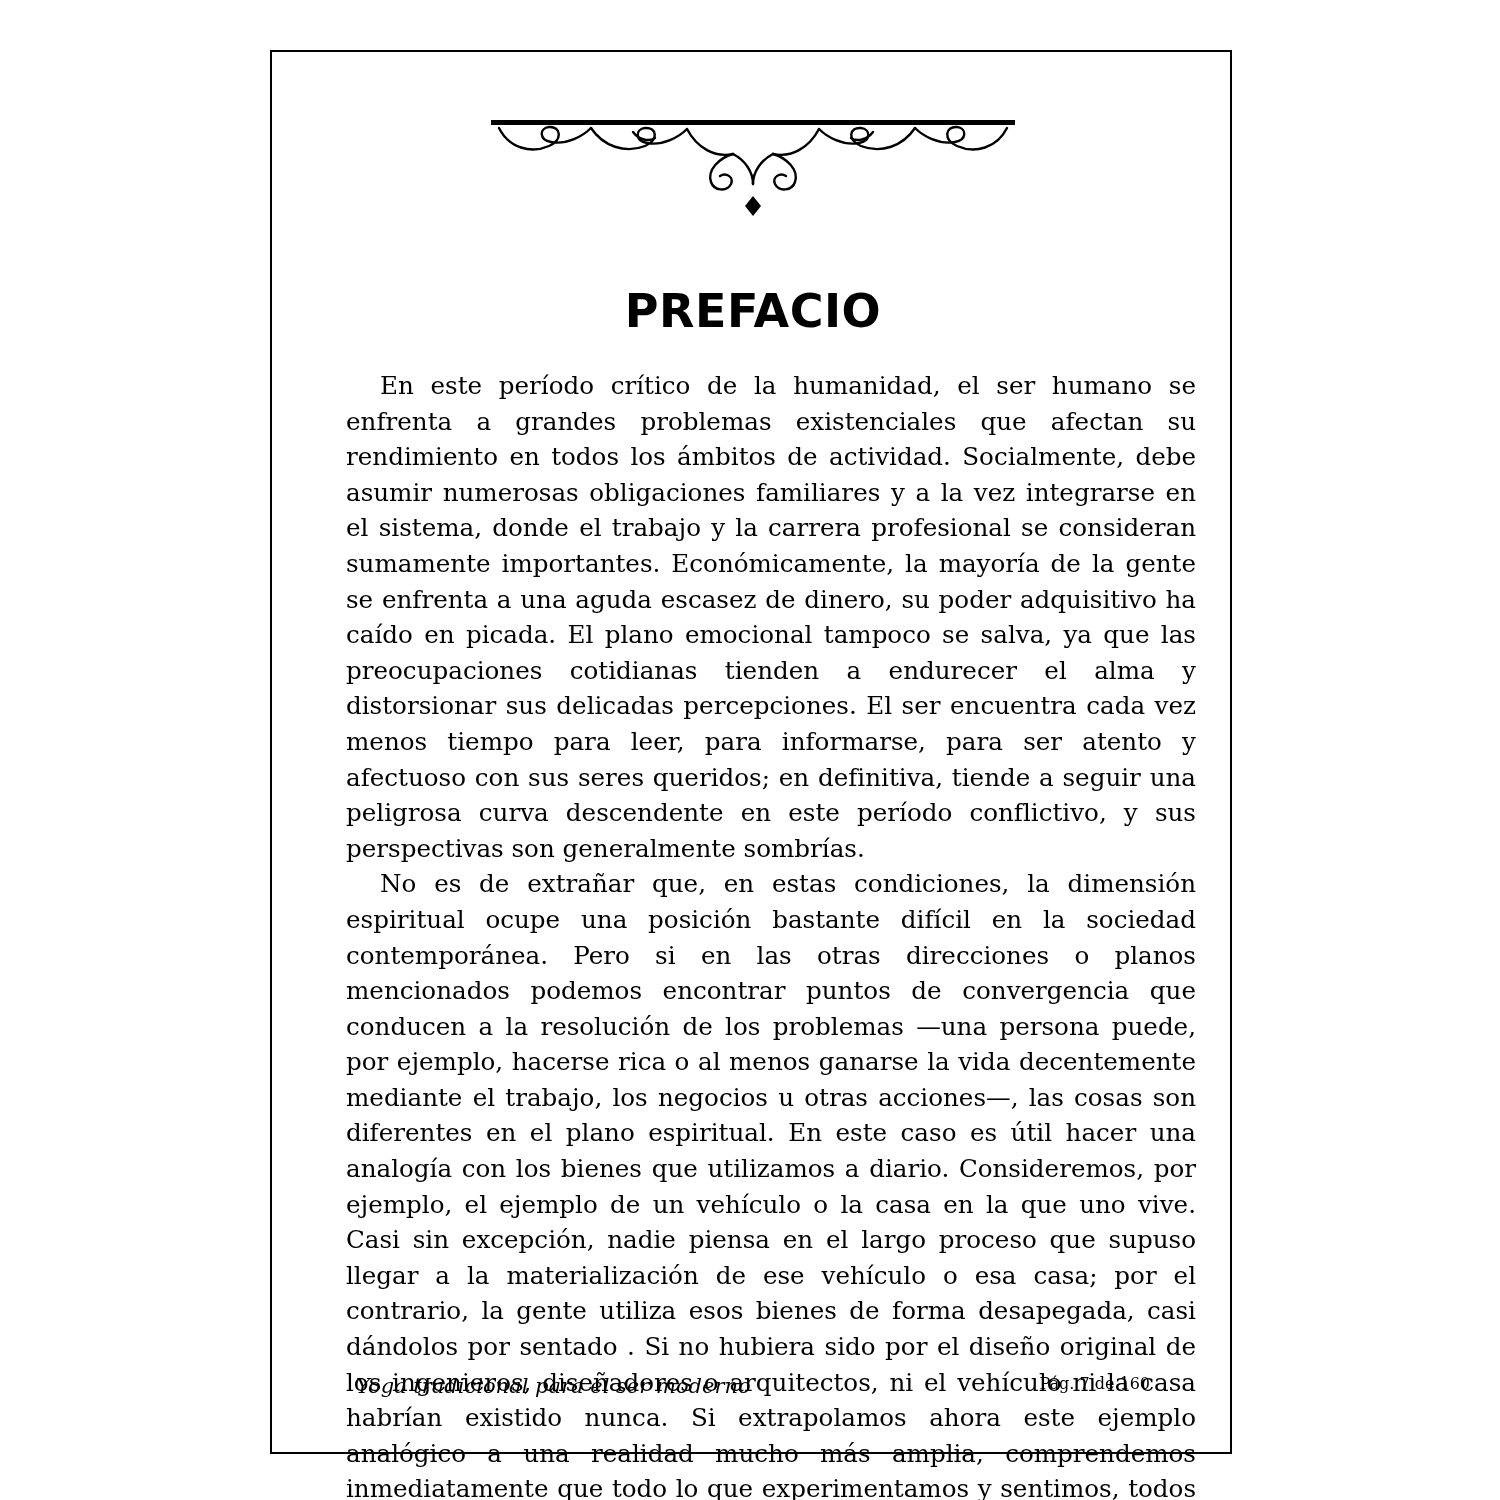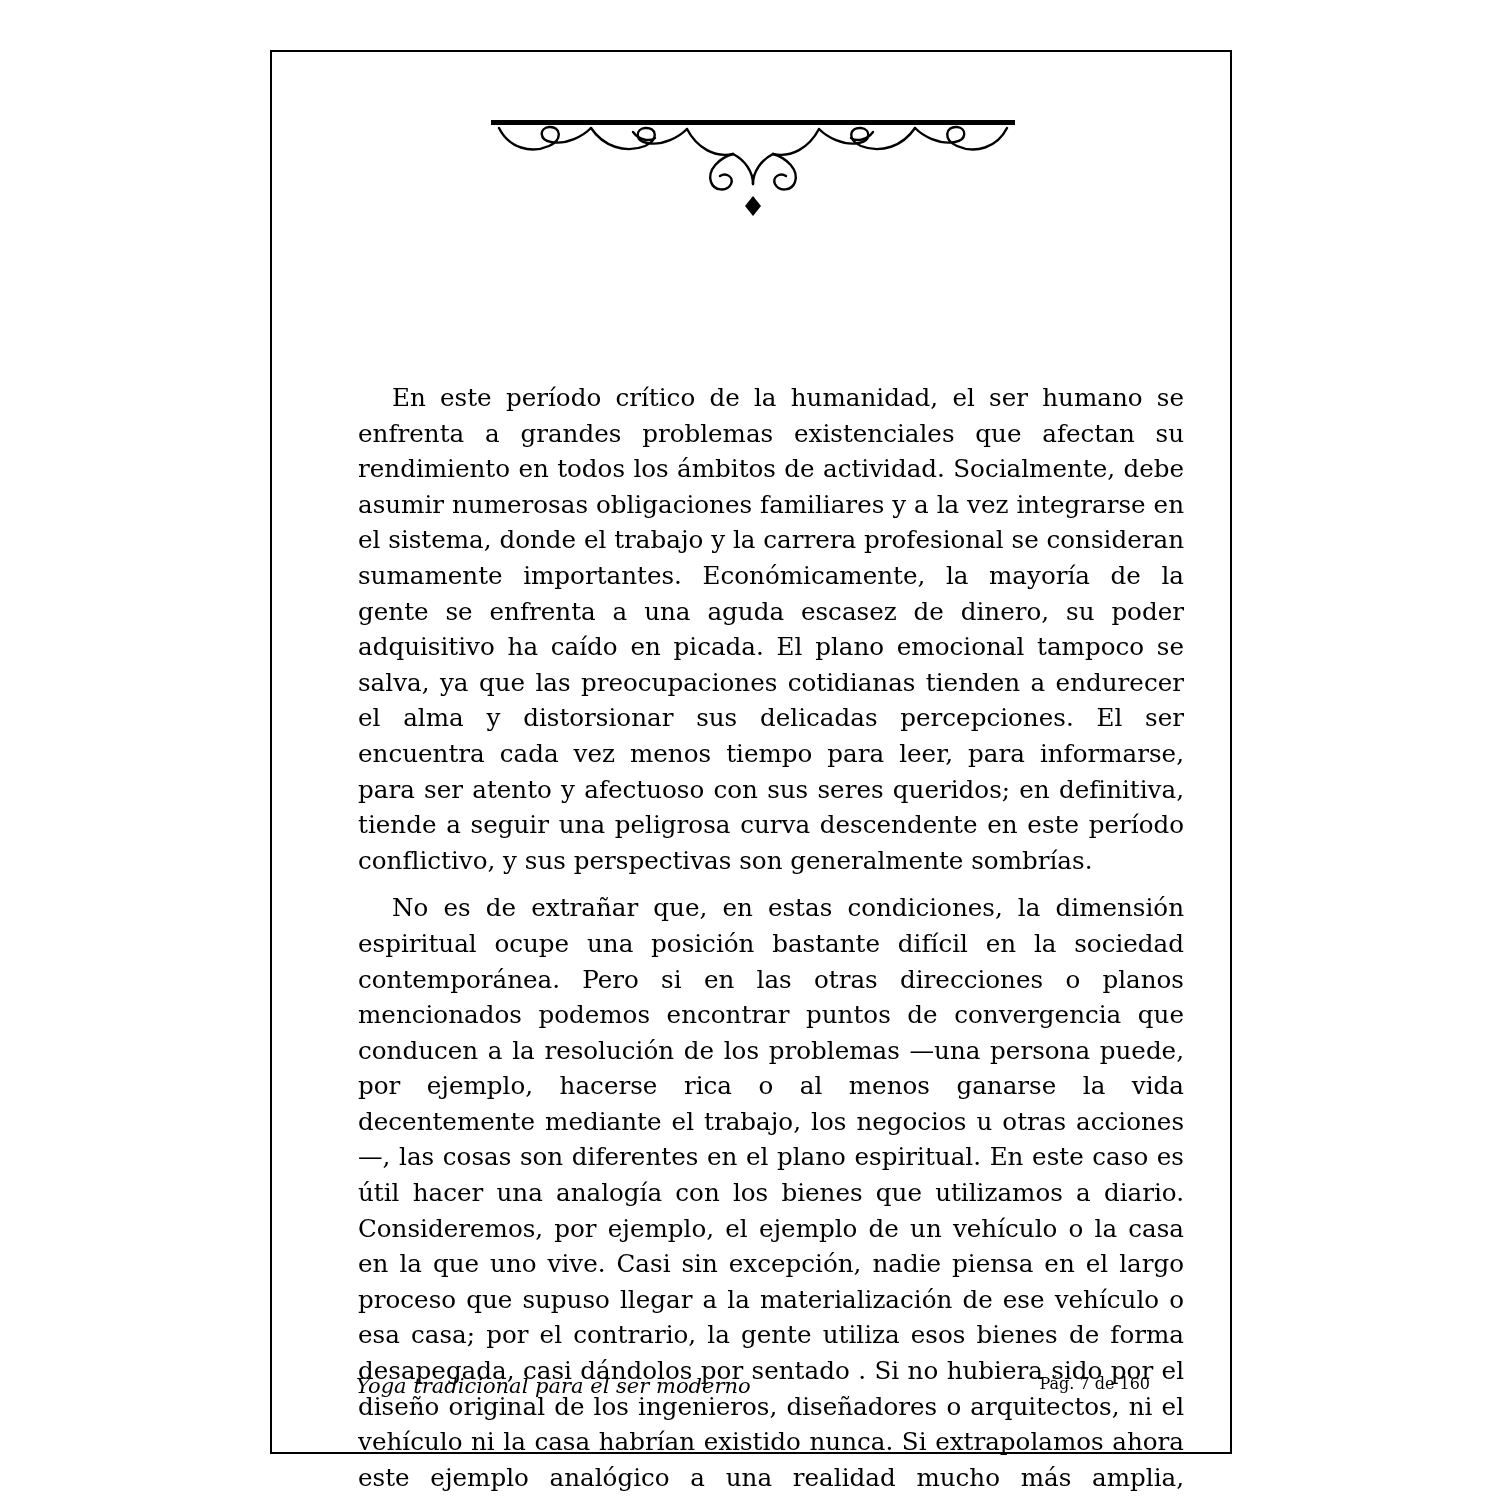--- a/index.html
+++ b/index.html
@@ -77,21 +77,21 @@
     width: 850px;
     font-family: "DejaVu Serif", serif;
     font-size: 24.6px;
     line-height: 35.6px;
     color: #000000;
     text-align: justify;
     text-justify: inter-word;
     hyphens: none;
   }
   .body-text p {
-    margin: 12px;
+    margin: 0;
     text-indent: 34px;
   }
 
   .footer {
     position: absolute;
     left: 40px;
     right: 40px;
     bottom: 48px;
     height: 30px;
     display: flex;
@@ -134,20 +134,21 @@
             <path d="M290 40 C 304 44, 316 56, 312 68 C 309 77, 296 78, 292 70 C 289 63, 297 58, 303 62"></path>
             <path d="M290 40 C 278 46, 270 58, 270 70"></path>
 
             <path d="M150 18 C 156 26, 166 28, 172 24"></path>
             <path d="M390 18 C 384 26, 374 28, 368 24"></path>
           </g>
           <path d="M270 82 L 278 92 L 270 102 L 262 92 Z" fill="#000000"></path>
         </svg>
       </div>
 
+      <div class="chapter-title">PREFACIO</div>
 
       <div class="body-text">
         <p>En este período crítico de la humanidad, el ser humano se enfrenta a grandes problemas existenciales que afectan su rendimiento en todos los ámbitos de actividad. Socialmente, debe asumir numerosas obligaciones familiares y a la vez integrarse en el sistema, donde el trabajo y la carrera profesional se consideran sumamente importantes. Económicamente, la mayoría de la gente se enfrenta a una aguda escasez de dinero, su poder adquisitivo ha caído en picada. El plano emocional tampoco se salva, ya que las preocupaciones cotidianas tienden a endurecer el alma y distorsionar sus delicadas percepciones. El ser encuentra cada vez menos tiempo para leer, para informarse, para ser atento y afectuoso con sus seres queridos; en definitiva, tiende a seguir una peligrosa curva descendente en este período conflictivo, y sus perspectivas son generalmente sombrías.</p>
         <p>No es de extrañar que, en estas condiciones, la dimensión espiritual ocupe una posición bastante difícil en la sociedad contemporánea. Pero si en las otras direcciones o planos mencionados podemos encontrar puntos de convergencia que conducen a la resolución de los problemas —una persona puede, por ejemplo, hacerse rica o al menos ganarse la vida decentemente mediante el trabajo, los negocios u otras acciones—, las cosas son diferentes en el plano espiritual. En este caso es útil hacer una analogía con los bienes que utilizamos a diario. Consideremos, por ejemplo, el ejemplo de un vehículo o la casa en la que uno vive. Casi sin excepción, nadie piensa en el largo proceso que supuso llegar a la materialización de ese vehículo o esa casa; por el contrario, la gente utiliza esos bienes de forma desapegada, casi dándolos por sentado  . Si no hubiera sido por el diseño original de los ingenieros, diseñadores o arquitectos, ni el vehículo ni la casa habrían existido nunca. Si extrapolamos ahora este ejemplo analógico a una realidad mucho más amplia, comprendemos inmediatamente que todo lo que experimentamos y sentimos, todos los aspectos y acontecimientos de nuestra vida, tienen una única fuente generadora cuya sabiduría y conciencia es infinita.</p>
 
       </div>
 
       <div class="footer">
         <span class="book-title">Yoga tradicional para el ser moderno</span>
         <span class="page-number">Pág. 7 de 160</span>

